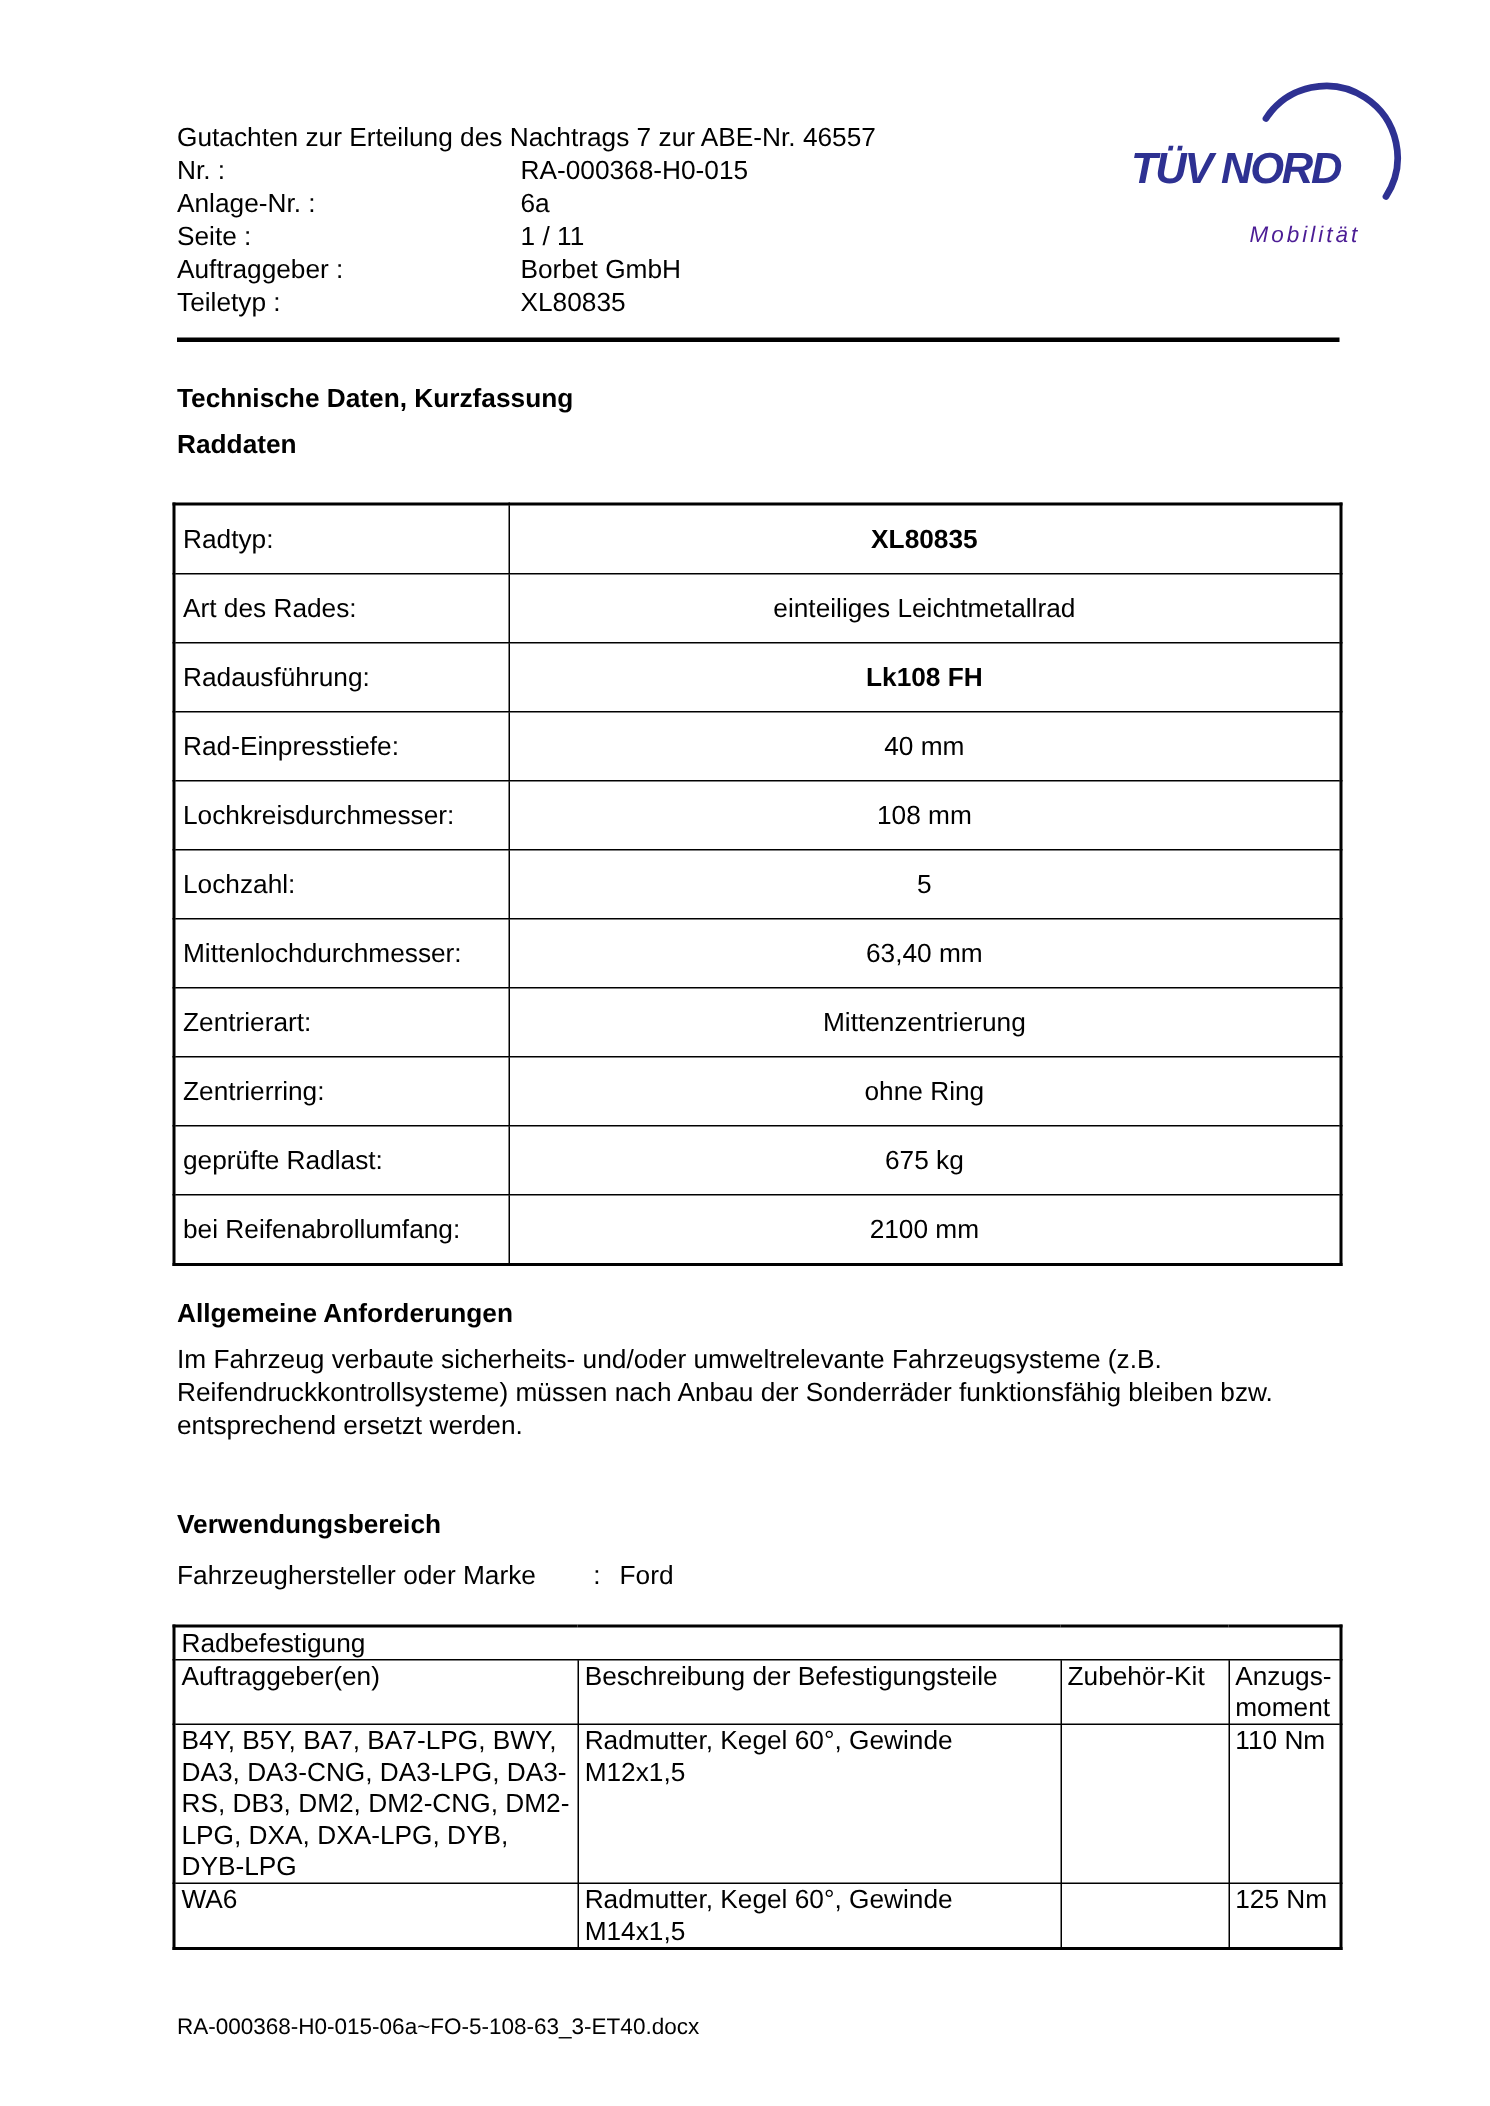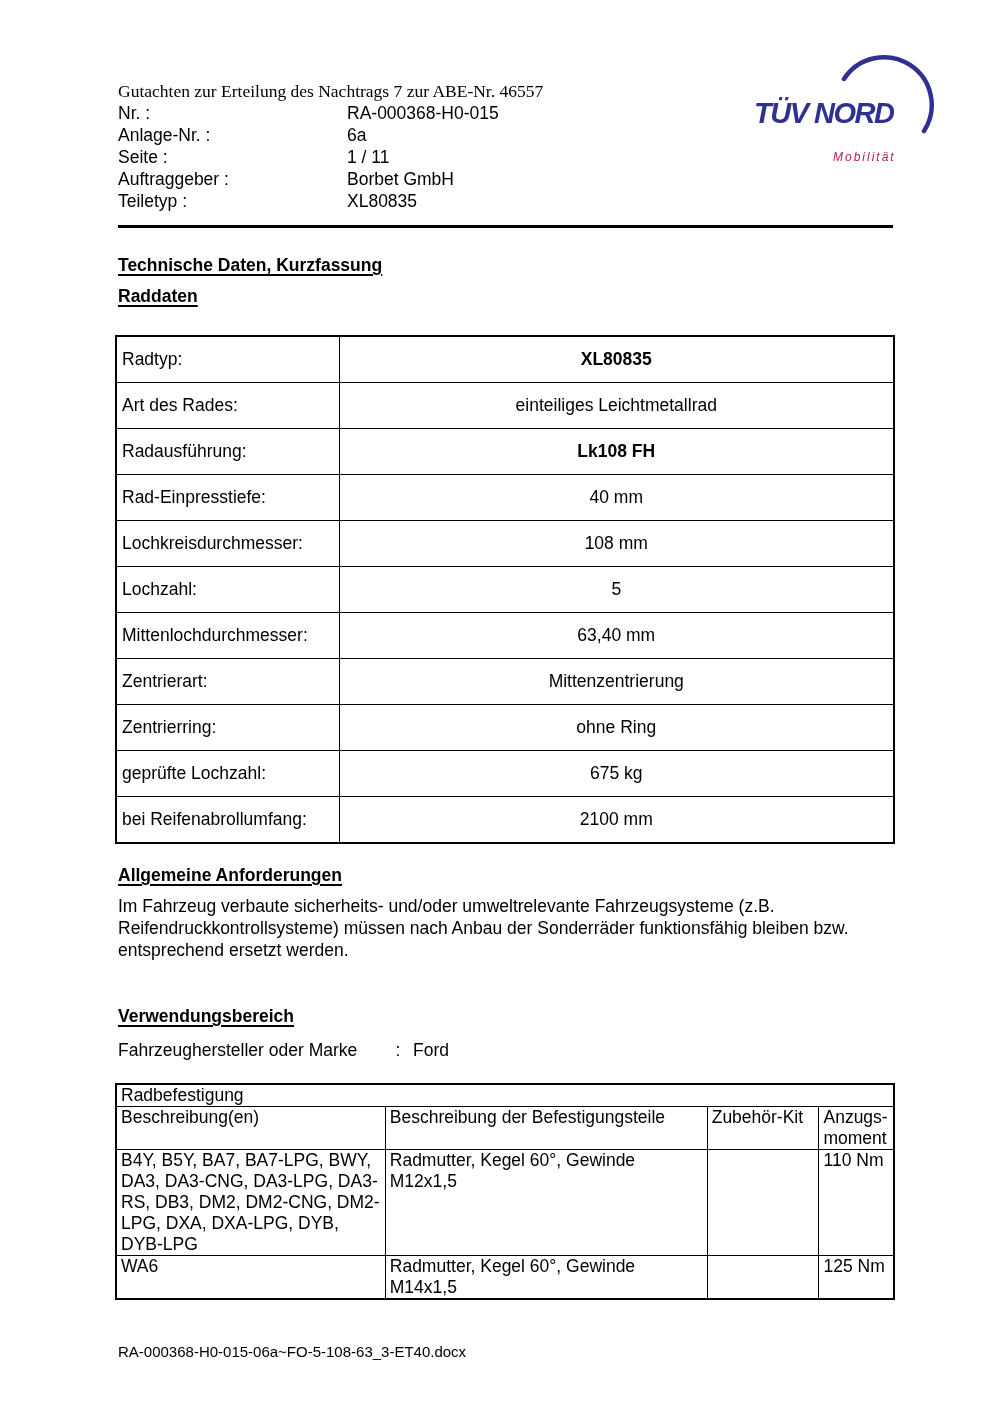--- a/index.html
+++ b/index.html
@@ -16,21 +16,21 @@
     overflow: hidden;
   }
 
   
   .doc-header {
     position: relative;
     margin: 80px 100px 0 118px;
     font-size: 17.5px;
     line-height: 22px;
   }
-  .doc-title { white-space: nowrap; font-family: Liberation Serif, serif; }
+  .doc-title { white-space: nowrap; }
   .field-row { display: flex; }
   .field-label { width: 229px; flex: 0 0 229px; }
 
   .logo {
     position: absolute;
     top: -28px;
     right: -42px;
     width: 195px;
     height: 120px;
   }
@@ -42,38 +42,37 @@
     font-size: 29px;
     font-weight: bold;
     font-style: italic;
     letter-spacing: -1.5px;
     white-space: nowrap;
   }
   .logo-tagline {
     position: absolute;
     left: 93px;
     top: 94px;
-    font-size: 12px;
+    font-size: 15px;
     font-style: italic;
     letter-spacing: 2px;
-    color: #be185d;
+    color: #4c1d95;
     white-space: nowrap;
   }
 
   .rule {
     margin: 13px 100px 0 118px;
     border: none;
     border-top: 3px solid #000;
   }
 
   
   .content { margin-left: 118px; margin-right: 85px; font-size: 17.5px; }
   .heading {
     font-weight: bold;
-    text-decoration: underline;
     text-decoration-thickness: 2px;
     text-underline-offset: 3px;
     line-height: 22px;
   }
   .h-tech   { margin-top: 26px; }
   .h-rad    { margin-top: 9px; }
   .h-allg   { margin-top: 20px; }
   .h-verw   { margin-top: 44px; }
   .para     { margin-top: 9px; line-height: 22px; width: 790px; }
   .hersteller-row { margin-top: 12px; line-height: 22px; display: flex; }
@@ -210,21 +209,21 @@
         </tr>
         <tr>
           <td class="lbl">Zentrierart:</td>
           <td class="val">Mittenzentrierung</td>
         </tr>
         <tr>
           <td class="lbl">Zentrierring:</td>
           <td class="val">ohne Ring</td>
         </tr>
         <tr>
-          <td class="lbl">geprüfte Lochzahl:</td>
+          <td class="lbl">geprüfte Radlast:</td>
           <td class="val">675 kg</td>
         </tr>
         <tr>
           <td class="lbl">bei Reifenabrollumfang:</td>
           <td class="val">2100 mm</td>
         </tr>
       </tbody>
     </table>
 
     <div class="heading h-allg">Allgemeine Anforderungen</div>
@@ -237,21 +236,21 @@
       <span class="hersteller-sep">:</span>
       <span class="hersteller-value">Ford</span>
     </div>
 
     <table class="radbefestigung">
       <tbody>
         <tr>
           <th class="caption-cell" colspan="4">Radbefestigung</th>
         </tr>
         <tr class="hdr-row">
-          <th class="col-typ">Beschreibung(en)</th>
+          <th class="col-typ">Auftraggeber(en)</th>
           <th class="col-besch">Beschreibung der Befestigungsteile</th>
           <th class="col-kit">Zubehör-Kit</th>
           <th class="col-anz">Anzugs-moment</th>
         </tr>
         <tr class="row-1">
           <td class="col-typ">B4Y, B5Y, BA7, BA7-LPG, BWY, DA3, DA3-CNG, DA3-LPG, DA3-RS, DB3, DM2, DM2-CNG, DM2-LPG, DXA, DXA-LPG, DYB, DYB-LPG</td>
           <td class="col-besch">Radmutter, Kegel 60°, Gewinde M12x1,5</td>
           <td class="col-kit"></td>
           <td class="col-anz">110 Nm</td>
         </tr>

